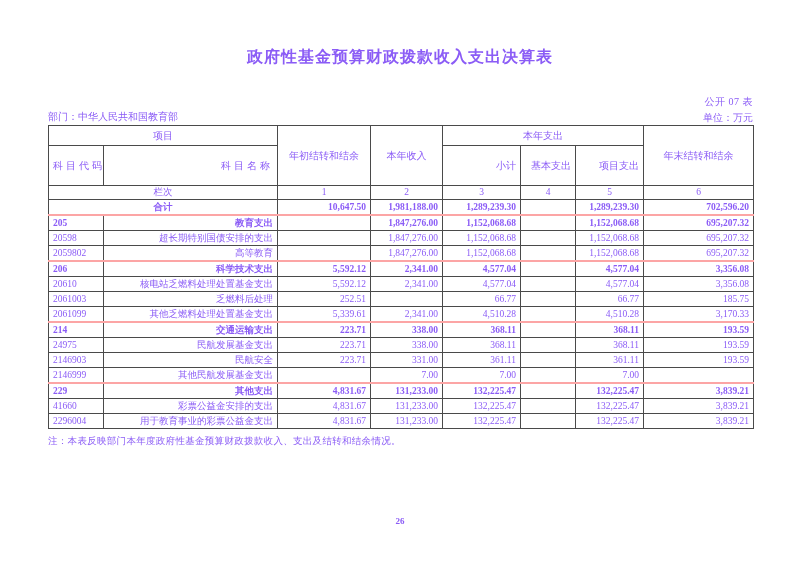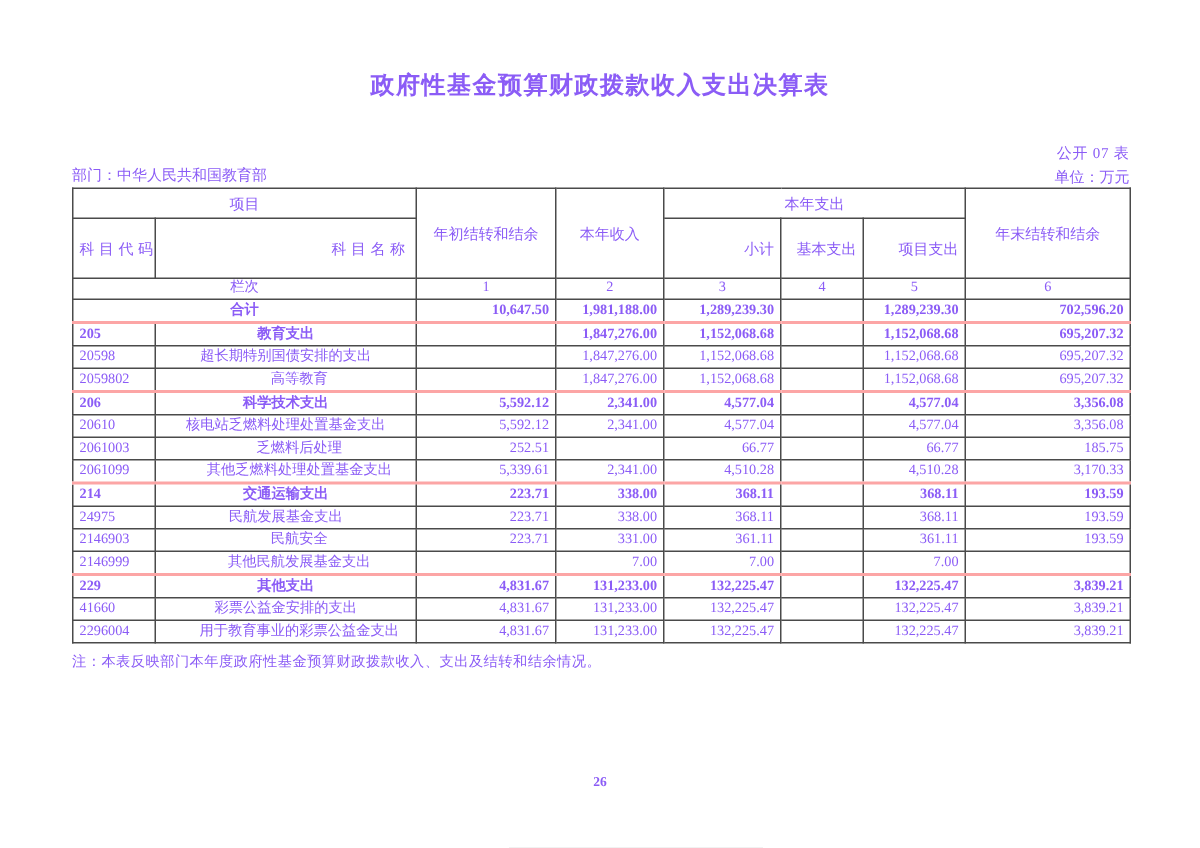--- a/index.html
+++ b/index.html
@@ -29,21 +29,21 @@
   table.acct th, table.acct td {
     border:1px solid #4a4a4a; padding:0 4px; overflow:hidden; white-space:nowrap;
   }
   table.acct th { font-weight:normal; font-size:10px; text-align:center; }
   table.acct td { font-size:9.5px; height:14px; line-height:14px; }
   tr.hdr-top th { height:19px; }
   tr.hdr-mid th { height:39px;text-align:right; }
   tr.lanci td { text-align:center; height:13px; line-height:13px; }
   th.sp { letter-spacing:3px; }
   td.code { text-align:left; }
-  td.name { text-align:center; padding-left:6px; }
+  td.name { text-align:right; padding-left:6px; }
   td.num  { text-align:right; }
   tr.total td { font-weight:bold; }
   tr.total td.label { text-align:center; }
   tr.lvl1 td { font-weight:bold; }
   tr.lvl1 td, tr.total + tr td { border-top:2px solid #fca5a5; }
   tr.lvl3 td.name { padding-left:22px; }
   .note-line {
     position:absolute; top:435px; left:48px; font-size:9.5px; font-weight:normal;
     font-family:"Liberation Sans","DejaVu Sans",sans-serif;
     letter-spacing:0.3px;

